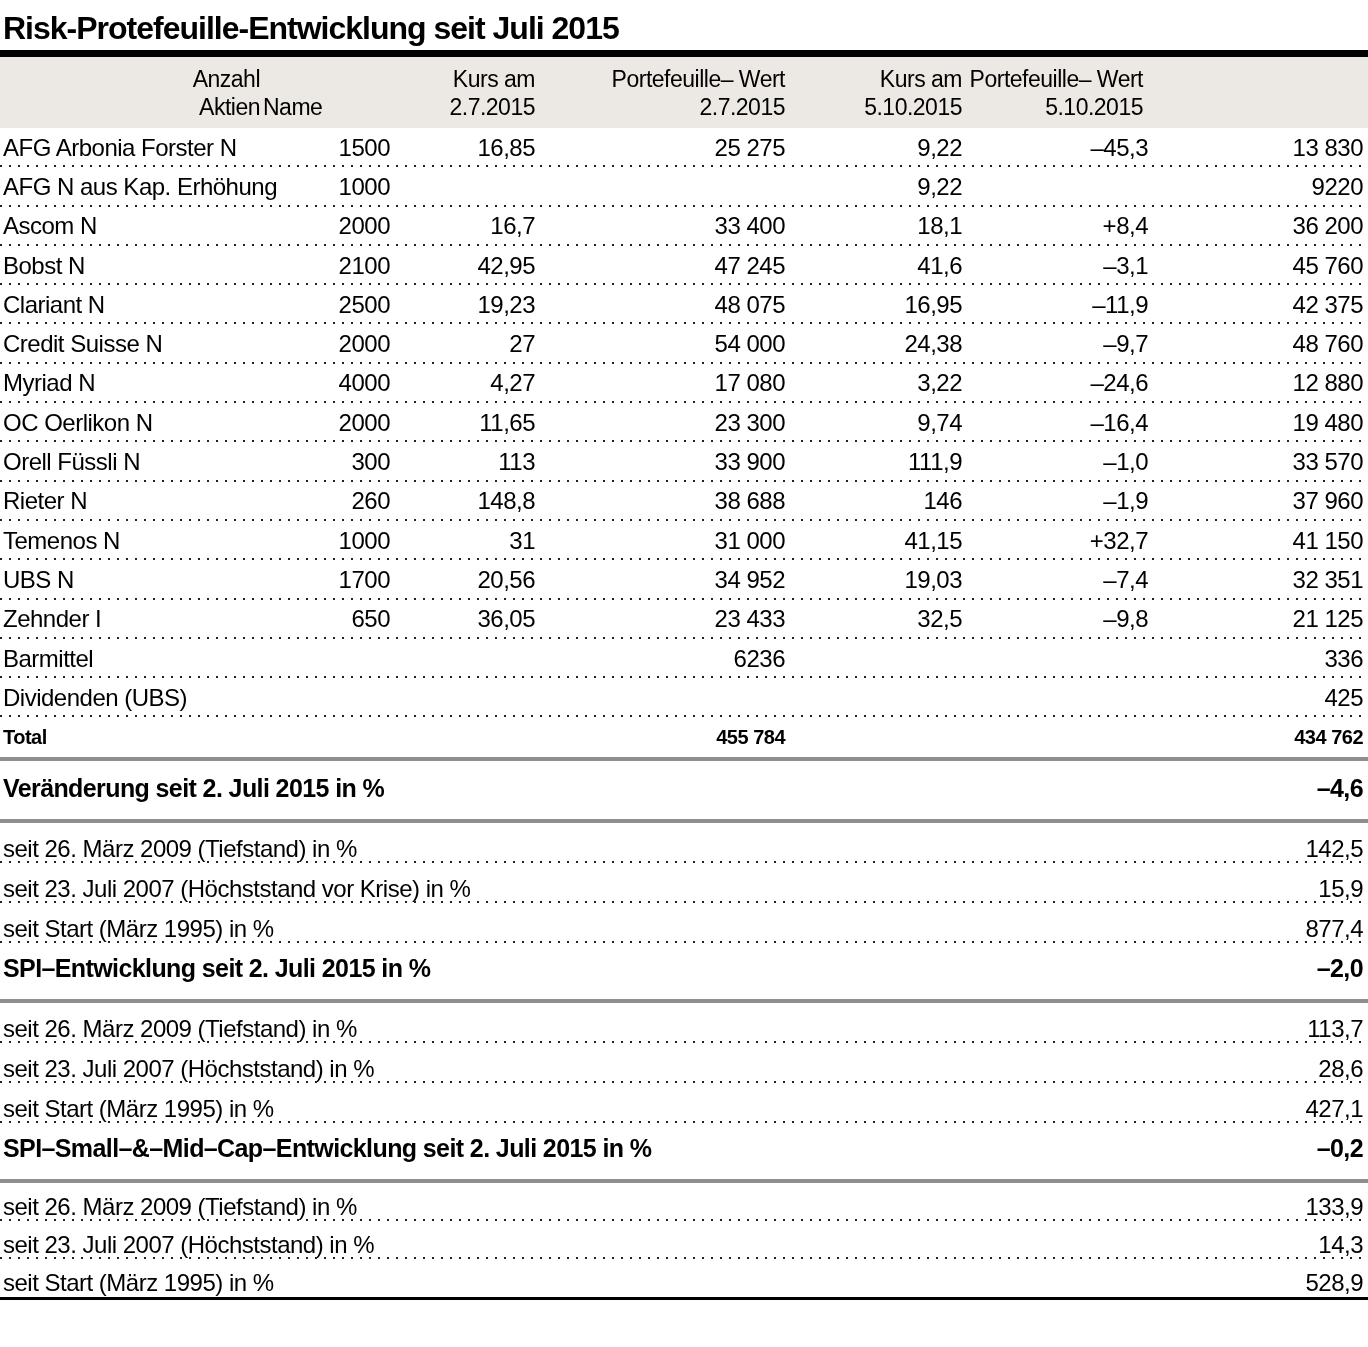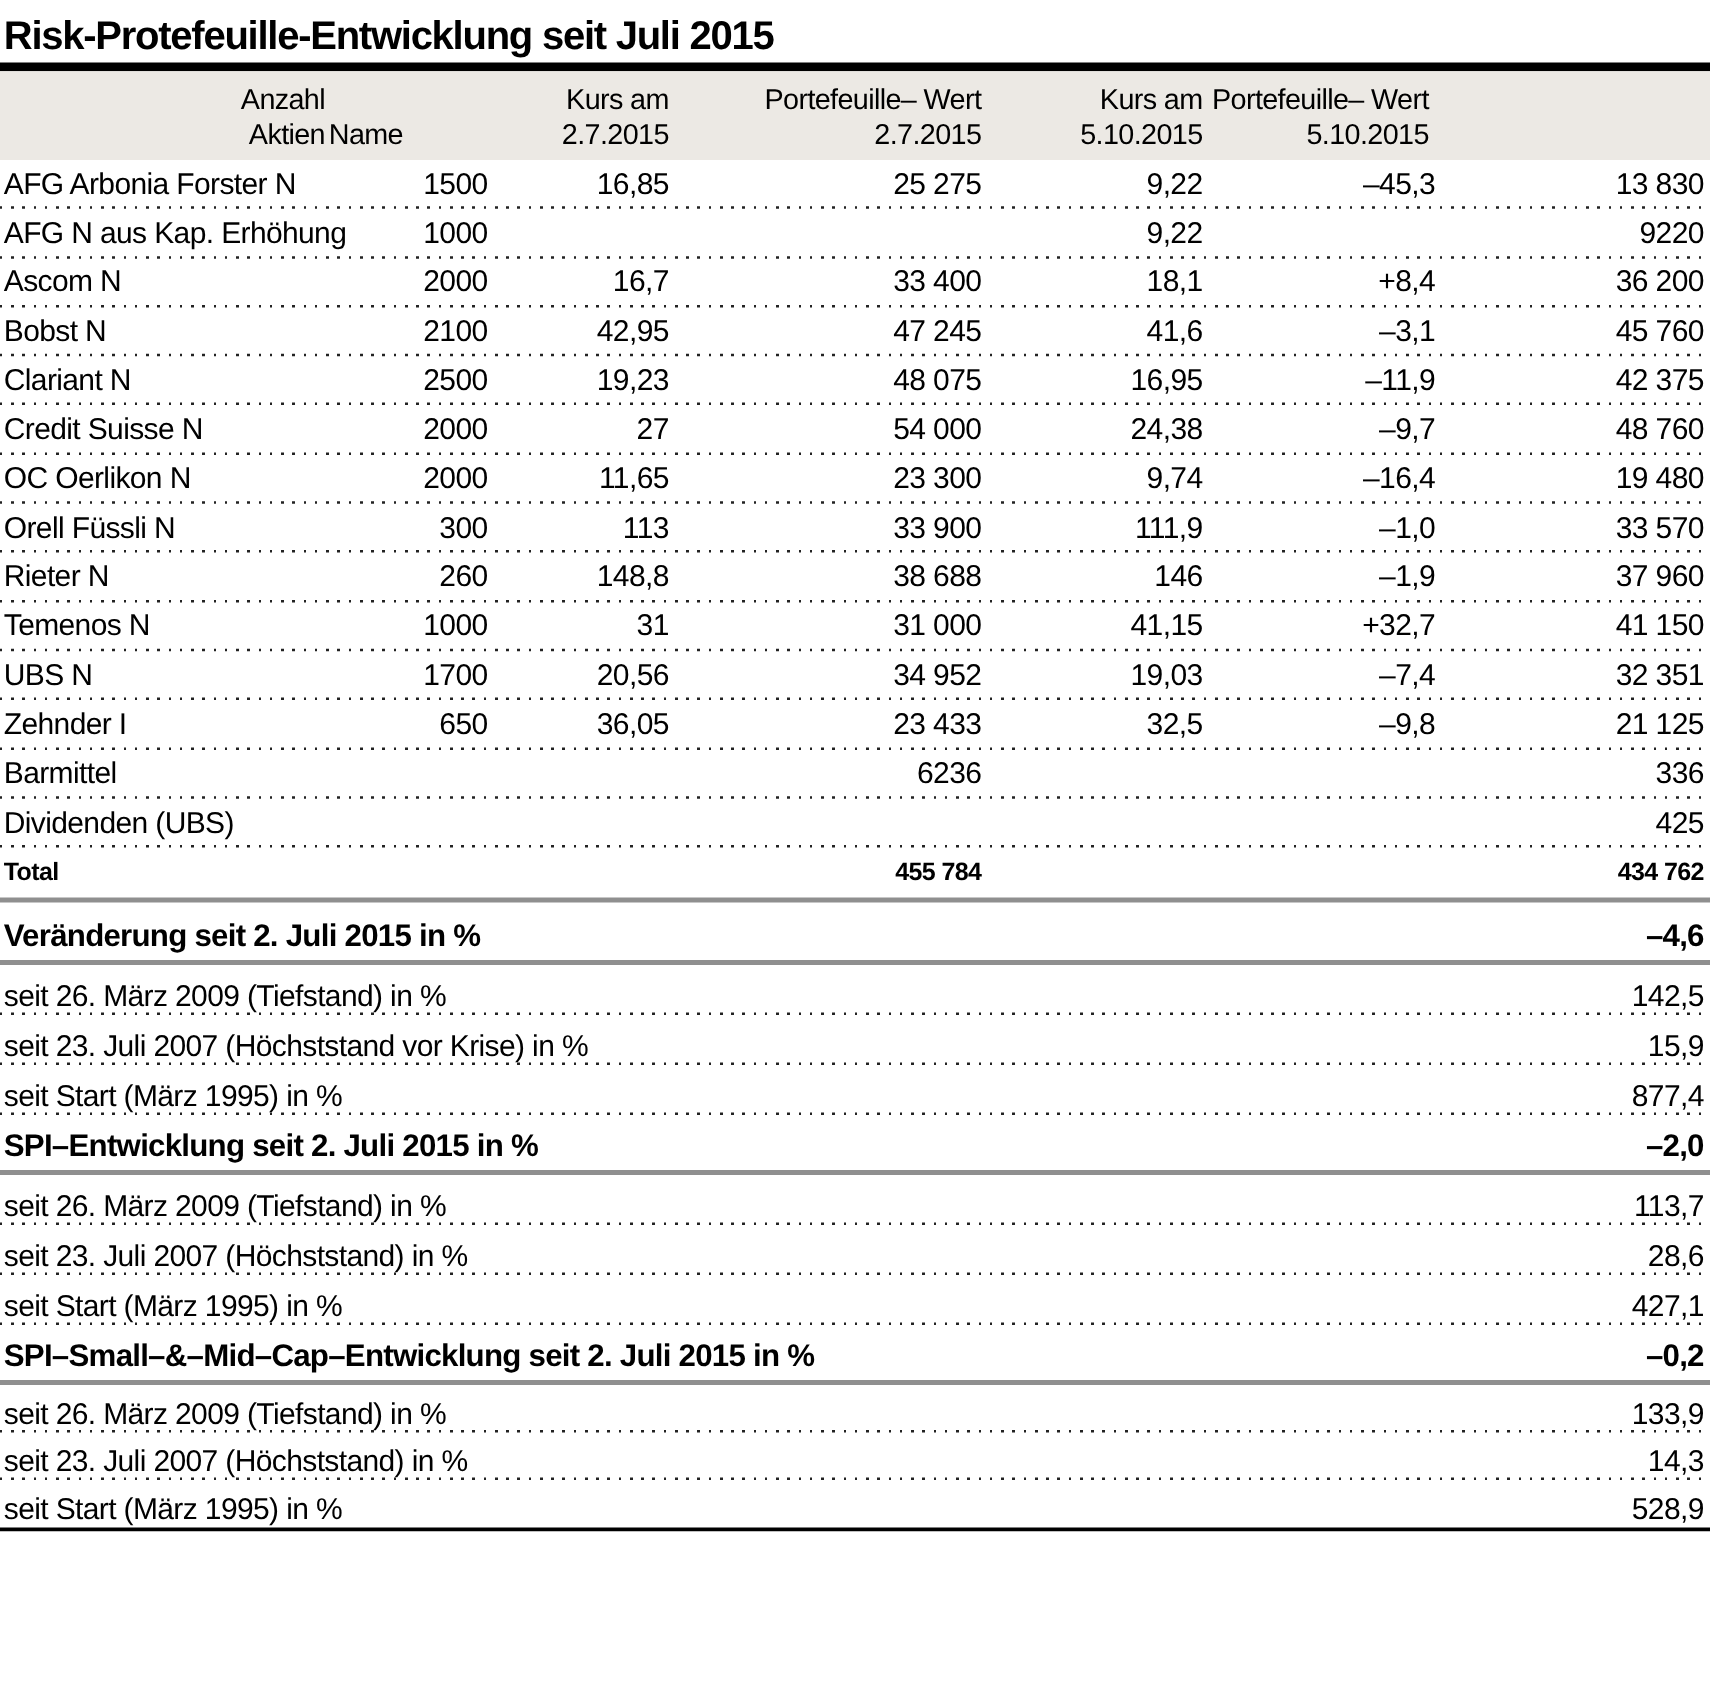--- a/index.html
+++ b/index.html
@@ -24,21 +24,21 @@
   .c.last{padding-right:5px;}
 
   .total-row{height:40px;align-items:center;font-size:20px;font-weight:bold;letter-spacing:-0.5px;}
   .rule-gray{height:4px;background:#8f8f8f;}
   .rule-black{height:3px;background:#000;}
   .gap8{height:8px;}
 
   .sec{margin-top:0;}
   .sec + .sec{margin-top:6px;}
   .sec-header{display:flex;justify-content:space-between;align-items:center;height:38px;
-    font-size:25px;font-weight:bold;letter-spacing:-0.6px;padding:0 5px 0 3px;white-space:nowrap;gap:44px;}
+    font-size:25px;font-weight:bold;letter-spacing:-0.6px;padding:0 5px 12px 3px;white-space:nowrap;gap:44px;}
   .sec-row{display:flex;justify-content:space-between;align-items:flex-end;height:40px;
     font-size:24px;letter-spacing:-0.5px;padding:0 5px 0 3px;position:relative;white-space:nowrap;}
   .sec-row::after{content:"";position:absolute;left:0;right:0;bottom:0;height:2px;
     background-image:repeating-linear-gradient(to right,#222 0 2px,transparent 2px 9px);}
   .sec-last .sec-row{height:38px;}
   .sec-last .sec-row:last-child::after{display:none;}
 </style>
 </head>
 <body>
 
@@ -104,20 +104,29 @@
     <div class="grid trow">
       <div class="c name">Credit Suisse N</div>
       <div class="c num">2000</div>
       <div class="c num">27</div>
       <div class="c num">54 000</div>
       <div class="c num">24,38</div>
       <div class="c num">–9,7</div>
       <div class="c num last">48 760</div>
     </div>
     <div class="grid trow">
+      <div class="c name">Myriad N</div>
+      <div class="c num">4000</div>
+      <div class="c num">4,27</div>
+      <div class="c num">17 080</div>
+      <div class="c num">3,22</div>
+      <div class="c num">–24,6</div>
+      <div class="c num last">12 880</div>
+    </div>
+    <div class="grid trow">
       <div class="c name">OC Oerlikon N</div>
       <div class="c num">2000</div>
       <div class="c num">11,65</div>
       <div class="c num">23 300</div>
       <div class="c num">9,74</div>
       <div class="c num">–16,4</div>
       <div class="c num last">19 480</div>
     </div>
     <div class="grid trow">
       <div class="c name">Orell Füssli N</div>

